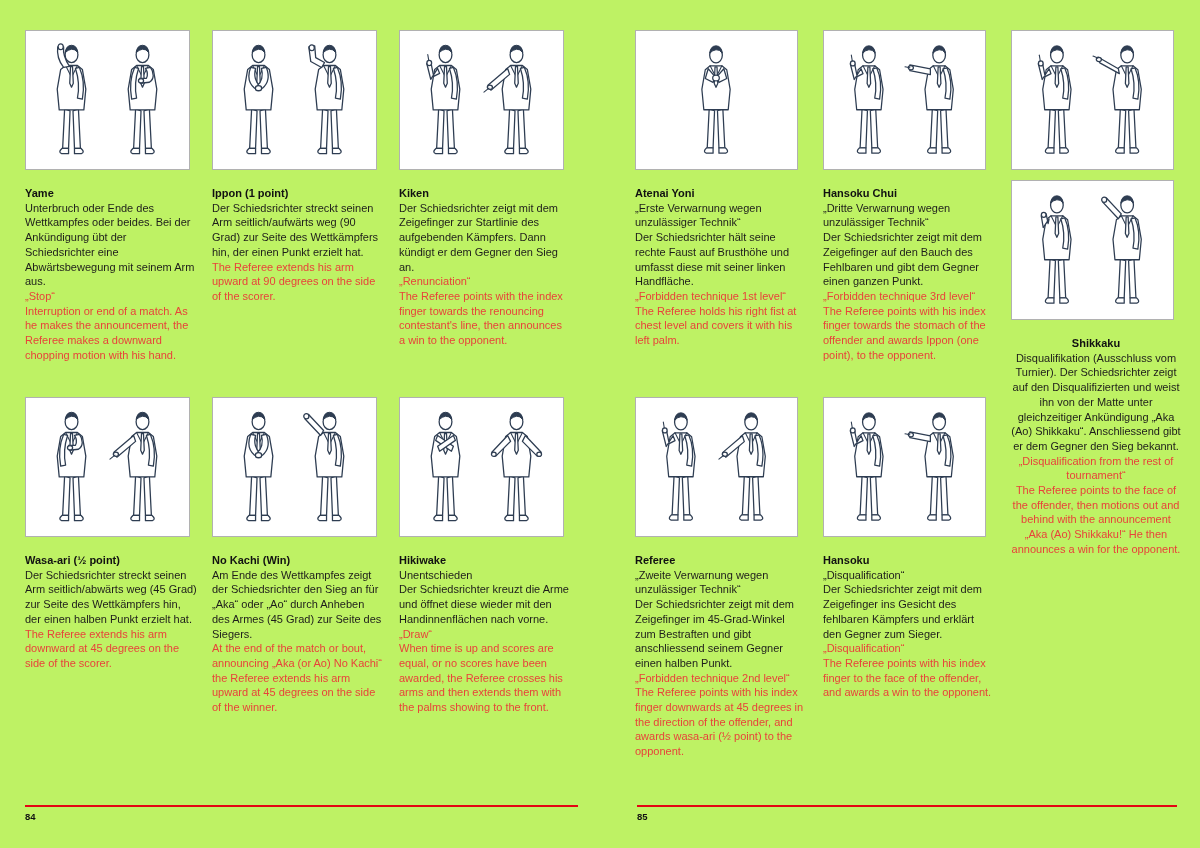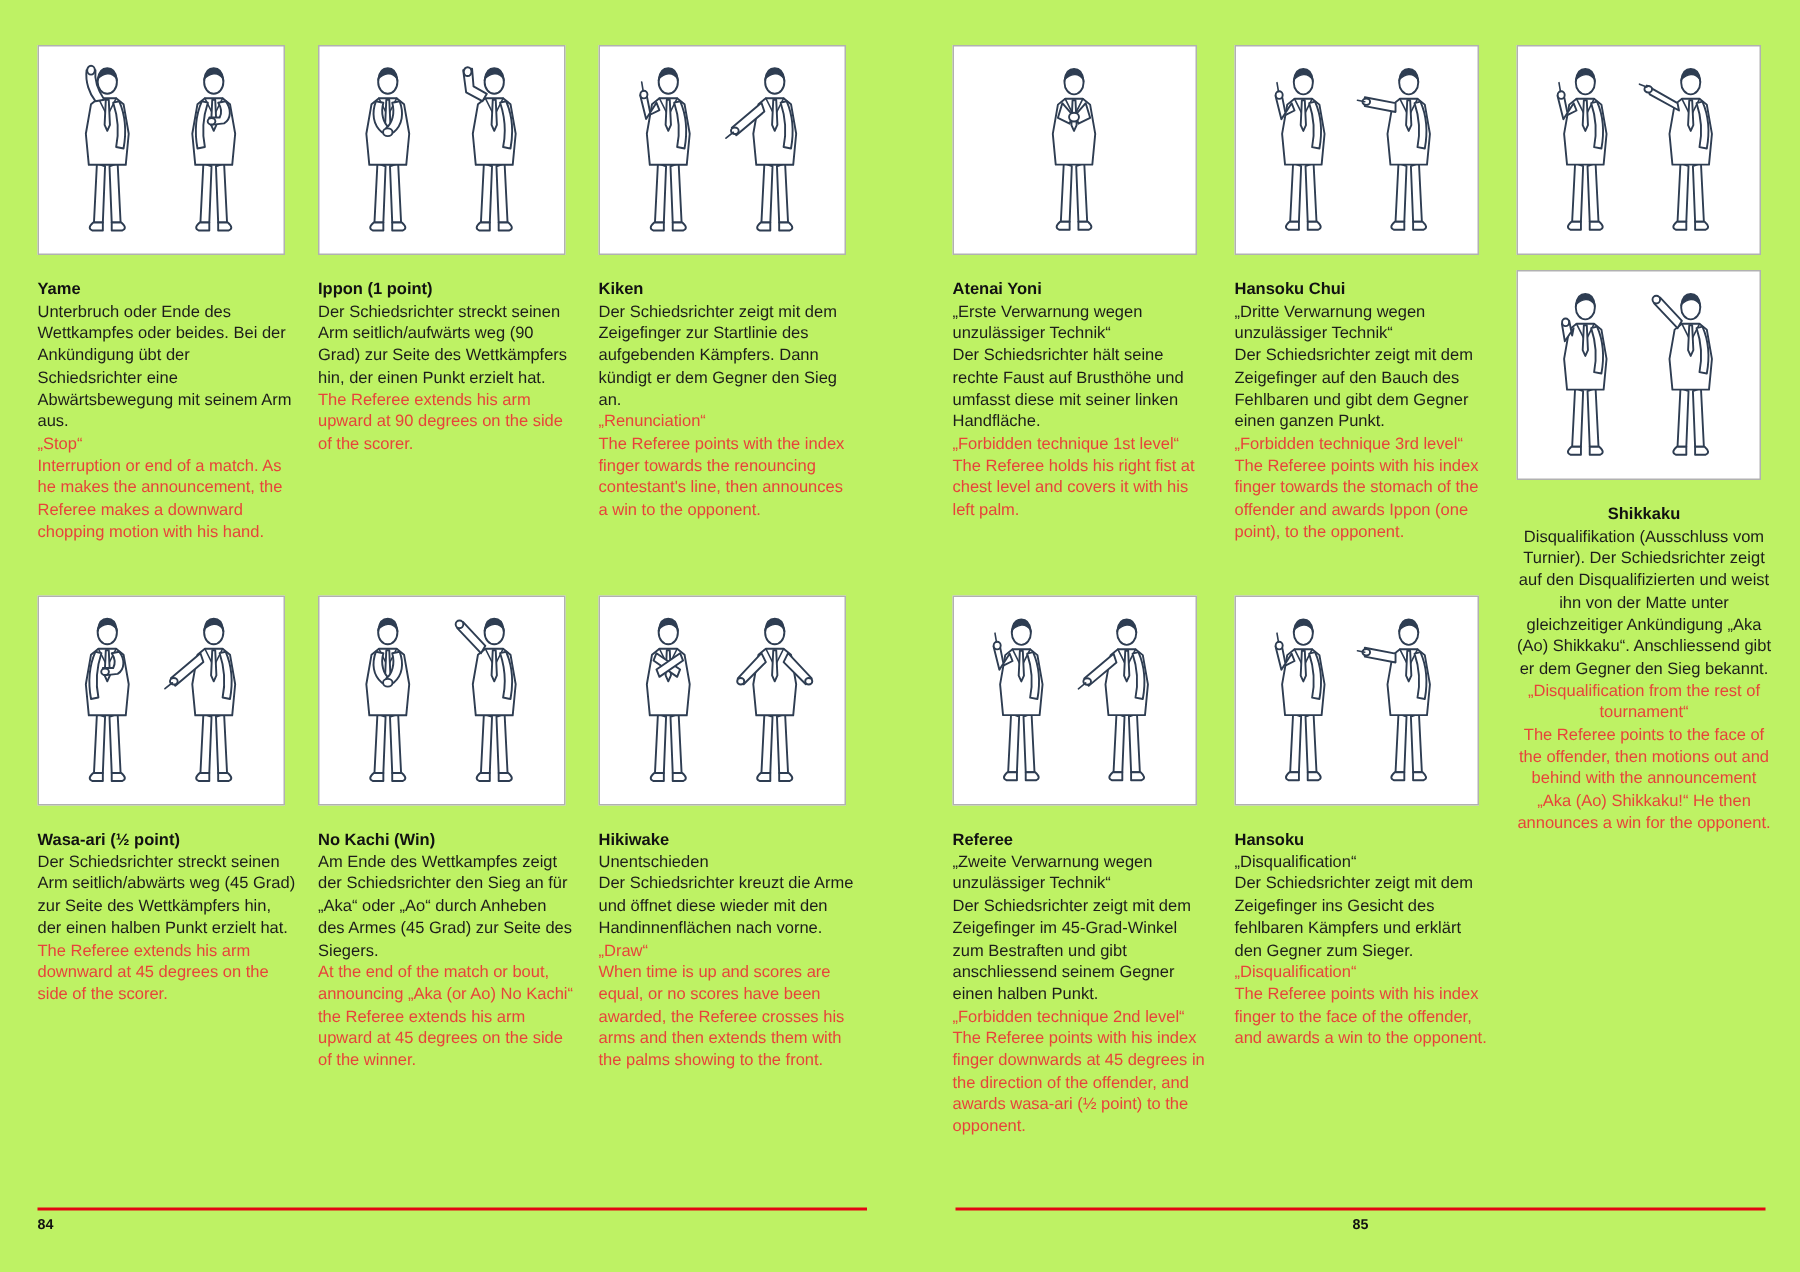--- a/index.html
+++ b/index.html
@@ -17,21 +17,21 @@
   .en,.q{color:#e8433a;}
   .stack{grid-area:1/3/5/4;}
   .stack .illus{margin-bottom:10px;}
   .stack .txt{padding-top:6px;text-align:center;}
   .rule{position:absolute;top:805px;height:2px;background:#e30613;}
   .rule-l{left:25px;width:553px;}
   .rule-r{left:637px;width:540px;}
   .pagenum{position:absolute;top:811px;font-size:9.5px;font-weight:bold;color:#111;
            font-family:"Liberation Sans",sans-serif;}
   .pn-l{left:25px;}
-  .pn-r{left:637px;width:540px;text-align:center;}
+  .pn-r{left:637px;width:540px;text-align:left;}
   .ln{fill:#fff;stroke:#2e3d52;stroke-width:1.3;stroke-linejoin:round;stroke-linecap:round;}
   .hair{fill:#2e3d52;stroke:#2e3d52;stroke-width:1;}
   .fl{fill:none;stroke:#2e3d52;stroke-width:1.1;stroke-linecap:round;}
 </style>
 </head>
 <body>
 
 <div class="spread">
 
   <section class="page page-l">

